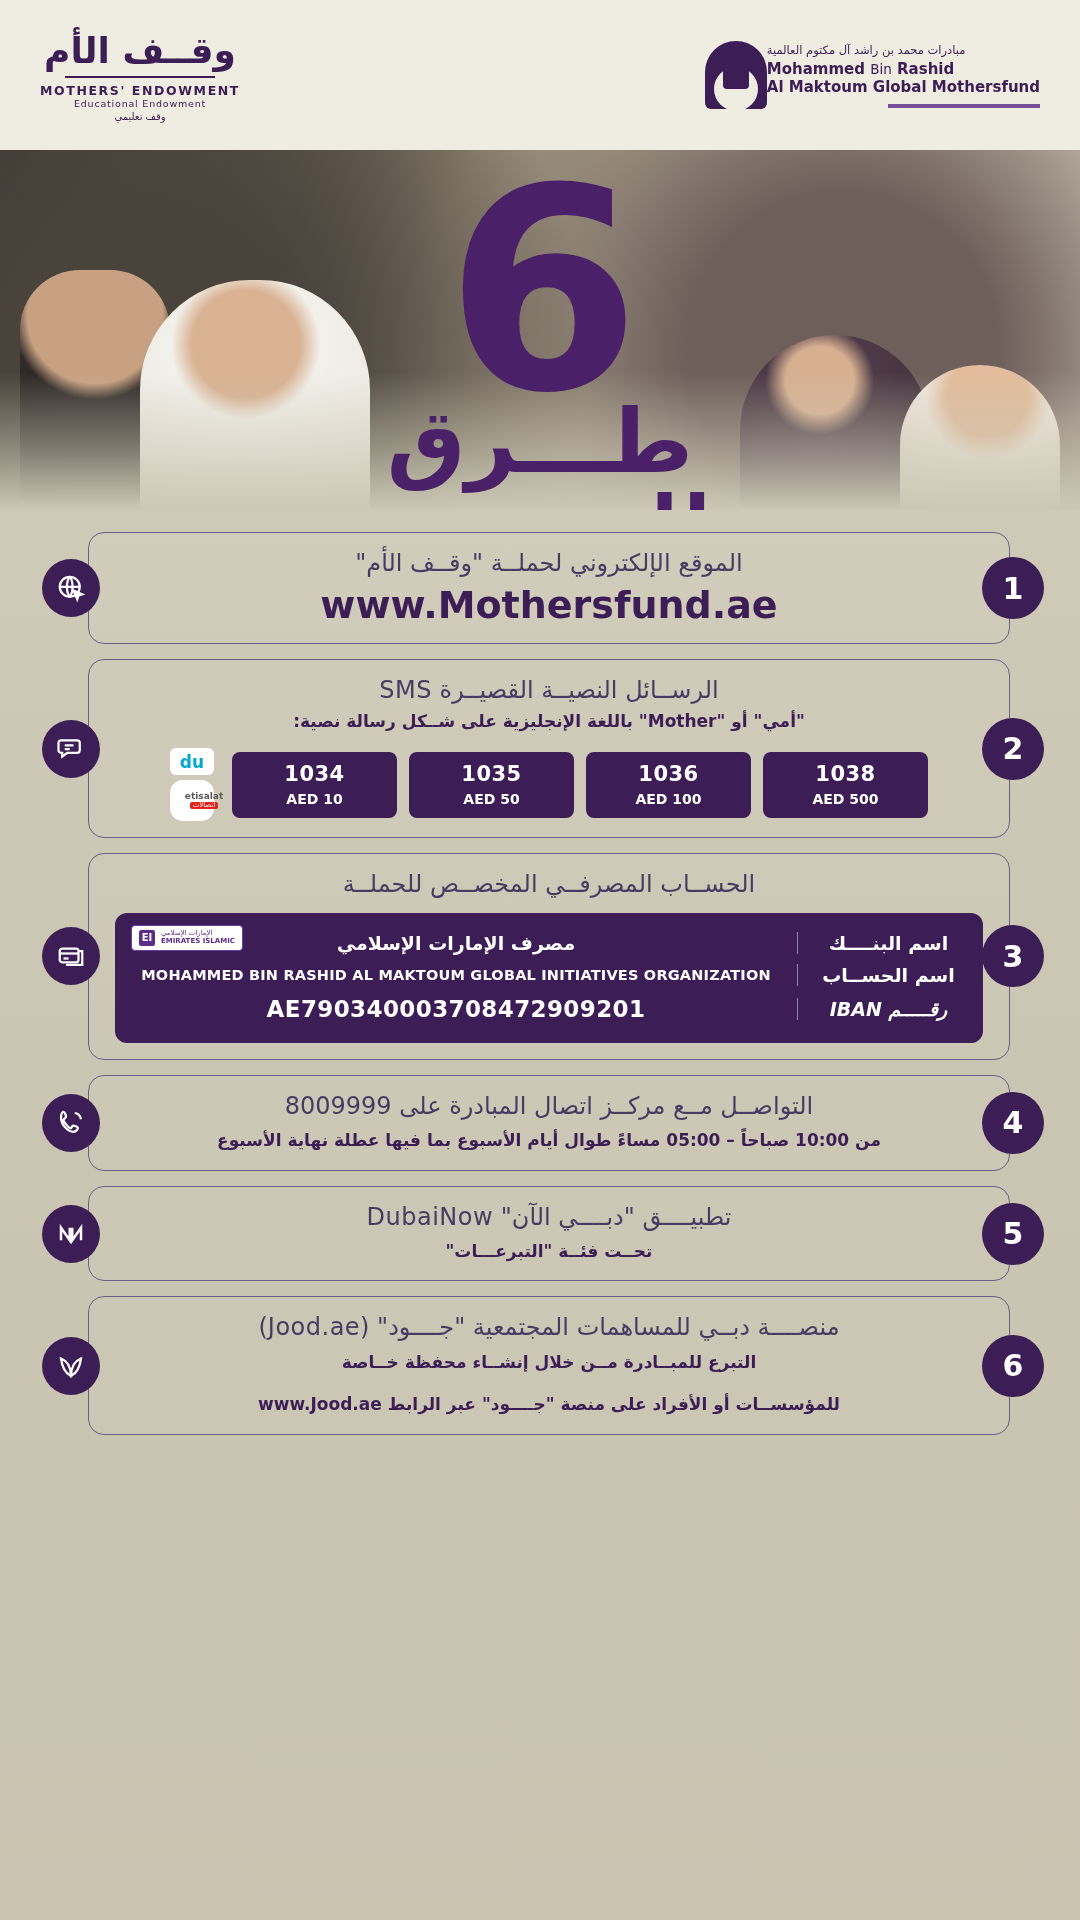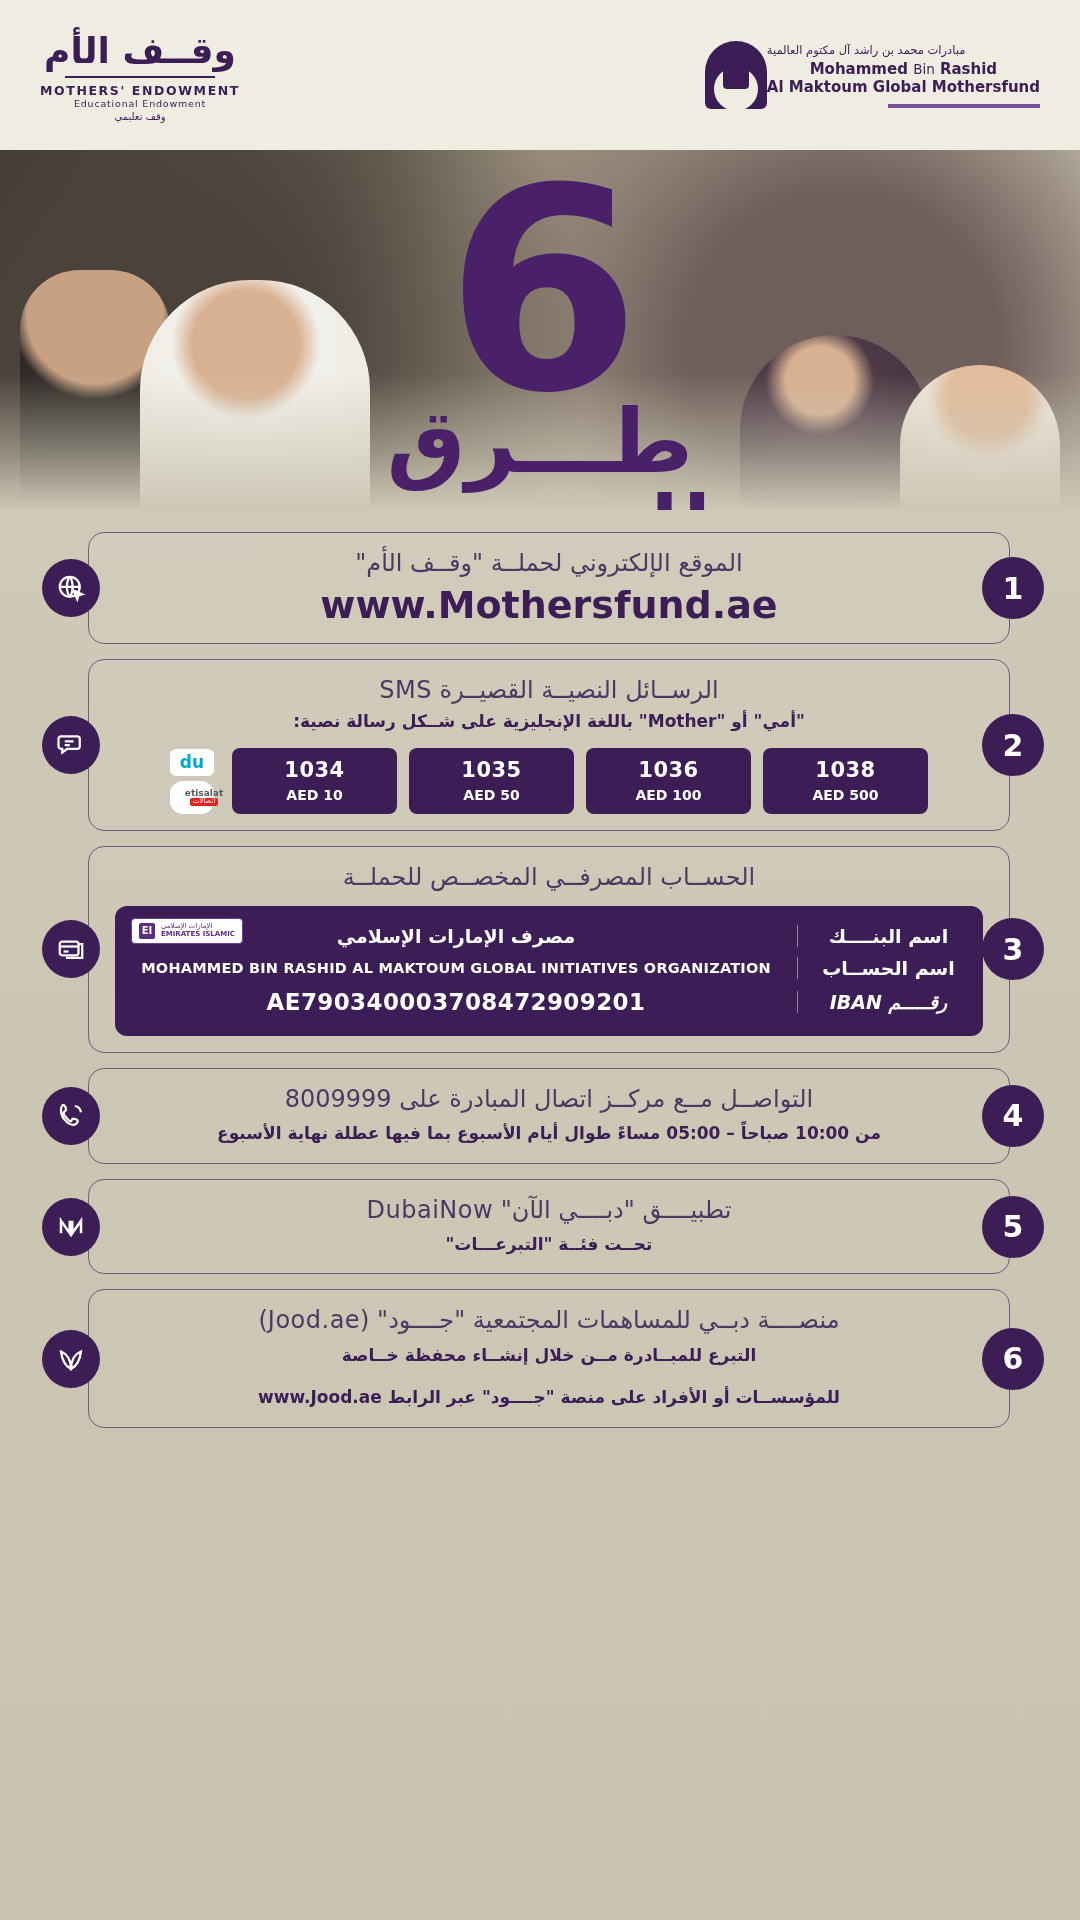--- a/index.html
+++ b/index.html
@@ -51,21 +51,21 @@
     border-radius: 13px 13px 4px 4px;
     background: #3c1d55;
     left: 18px; top: 18px;
   }
   .mbr-text { direction: rtl; text-align: left; padding-top: 2px; }
   .mbr-ar {
     font-size: 11.5px; color: #3c1d55; letter-spacing: .2px;
     direction: rtl; text-align: left; white-space: nowrap;
   }
   .mbr-en {
-    direction: ltr; text-align: center;
+    direction: ltr; text-align: left;
     color: #3c1d55; font-size: 15px; line-height: 1.22; margin-top: 3px;
     font-weight: 700;
   }
   .mbr-en .thin { font-weight: 400; font-size: 13.5px; }
   .mbr-rule {
     margin-top: 7px; width: 152px; height: 4px;
     background: #7b4f9c;
   }
 
   .me-logo { text-align: center; direction: rtl; padding-top: 4px; }
@@ -231,21 +231,21 @@
   .sms-box .amt { font-size: 14px; font-weight: 700; margin-top: 5px; direction: ltr; }
 
   .telco { display: flex; flex-direction: column; gap: 5px; margin-right: 6px; }
   .telco-du {
     background: #fff; color: #00a9ce; border-radius: 6px;
     width: 44px; height: 27px; display: flex; align-items: center; justify-content: center;
     font-weight: 800; font-size: 17px; direction: ltr;
   }
   .telco-et {
     background: #fff; border-radius: 13px;
-    width: 44px; height: 33px; display: flex; flex-direction: column;
+    width: 44px; height: 41px; display: flex; flex-direction: column;
     align-items: center; justify-content: center; direction: ltr; line-height: 1.05; padding-left: 24px;
   }
   .telco-et .e1 { color: #5a5a5a; font-size: 9px; font-weight: 700; }
   .telco-et .e2 { background: #e2231a; color: #fff; font-size: 7px; padding: 0 3px; border-radius: 2px; }
 
   
   .bank {
     margin-top: 12px;
     background: #3c1d55;
     border-radius: 12px;

